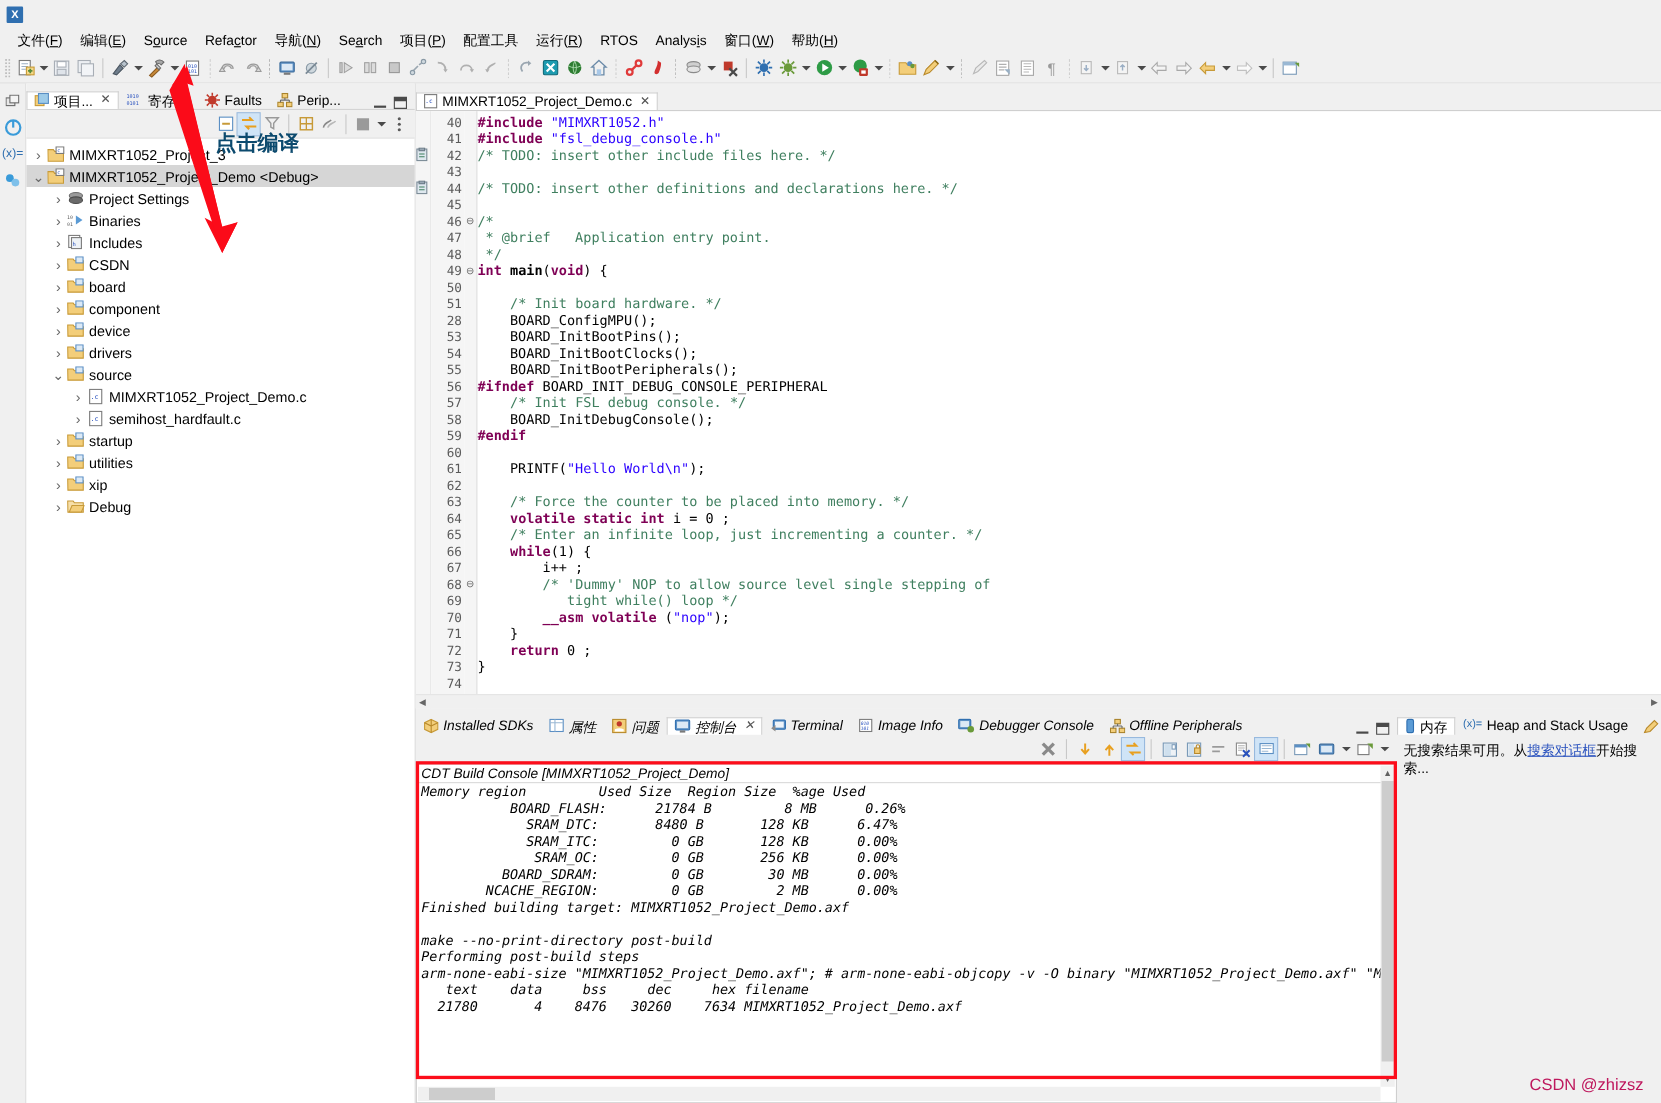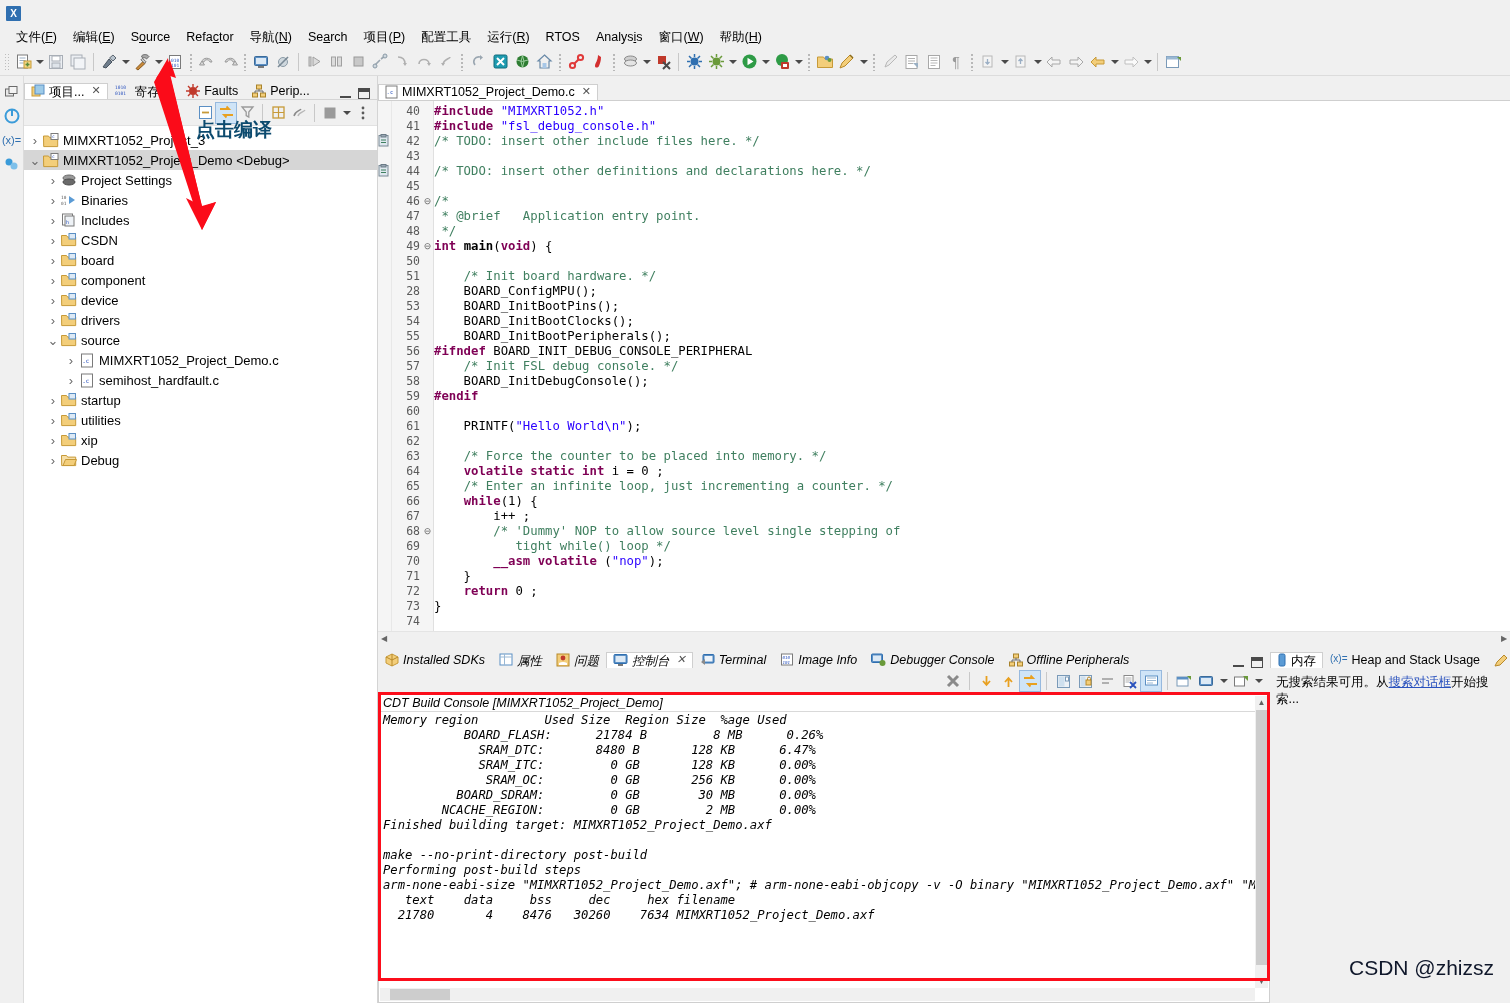--- a/index.html
+++ b/index.html
@@ -152,21 +152,21 @@
     background:#f0f0f0; padding:6px 4px; font-size:12.5px; line-height:17px;}
   #rightpanel a { color:#2a52be; }
   
   #annot-text {
     position:absolute; left:196px; top:117px; color:#0c4a6e;
     font-size:19px; font-weight:bold; letter-spacing:0px; z-index:50;
     font-family:"DejaVu Sans", sans-serif;
   }
   #annot-arrow { position:absolute; left:140px; top:52px; z-index:49; }
   #watermark {
-    position:absolute; right:16px; bottom:23px; color:#0f172a; font-size:21px; z-index:40;
+    position:absolute; right:16px; bottom:8px; color:#be185d; font-size:15px; z-index:40;
     font-family:"Liberation Sans", sans-serif;
   }
   .minmax { display:flex; align-items:center; gap:7px; margin-left:auto; padding-right:7px; }
   .mm-min { width:11px;height:8px;border-bottom:2px solid #4a4a4a; }
   .mm-max { width:12px;height:11px;border:1.6px solid #4a4a4a; border-top-width:4px; }
 </style>
 </head>
 <body>
 
 <div id="titlebar">

